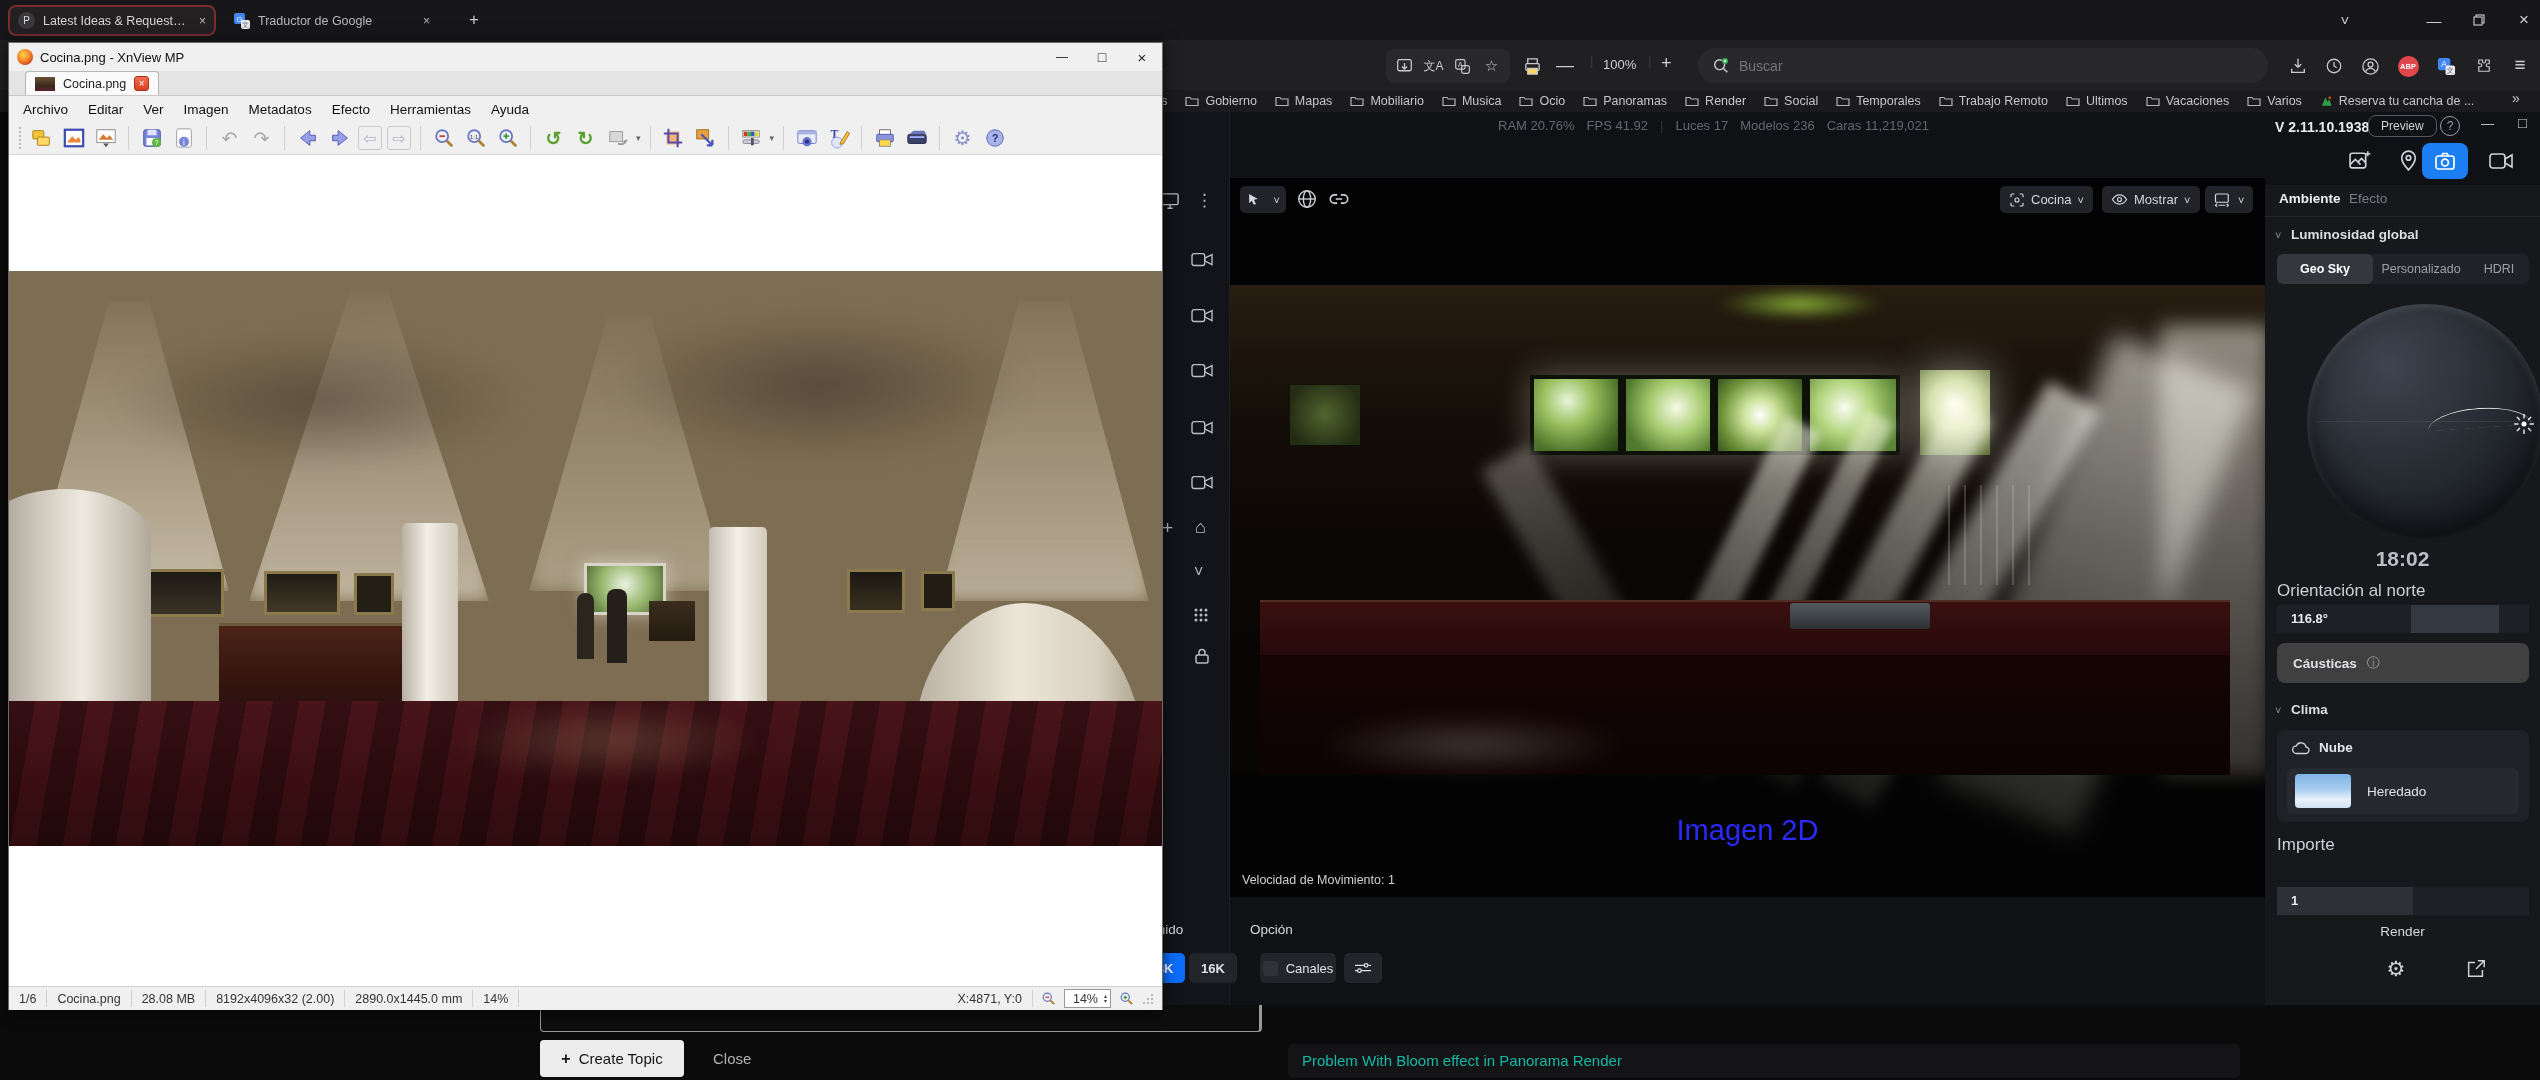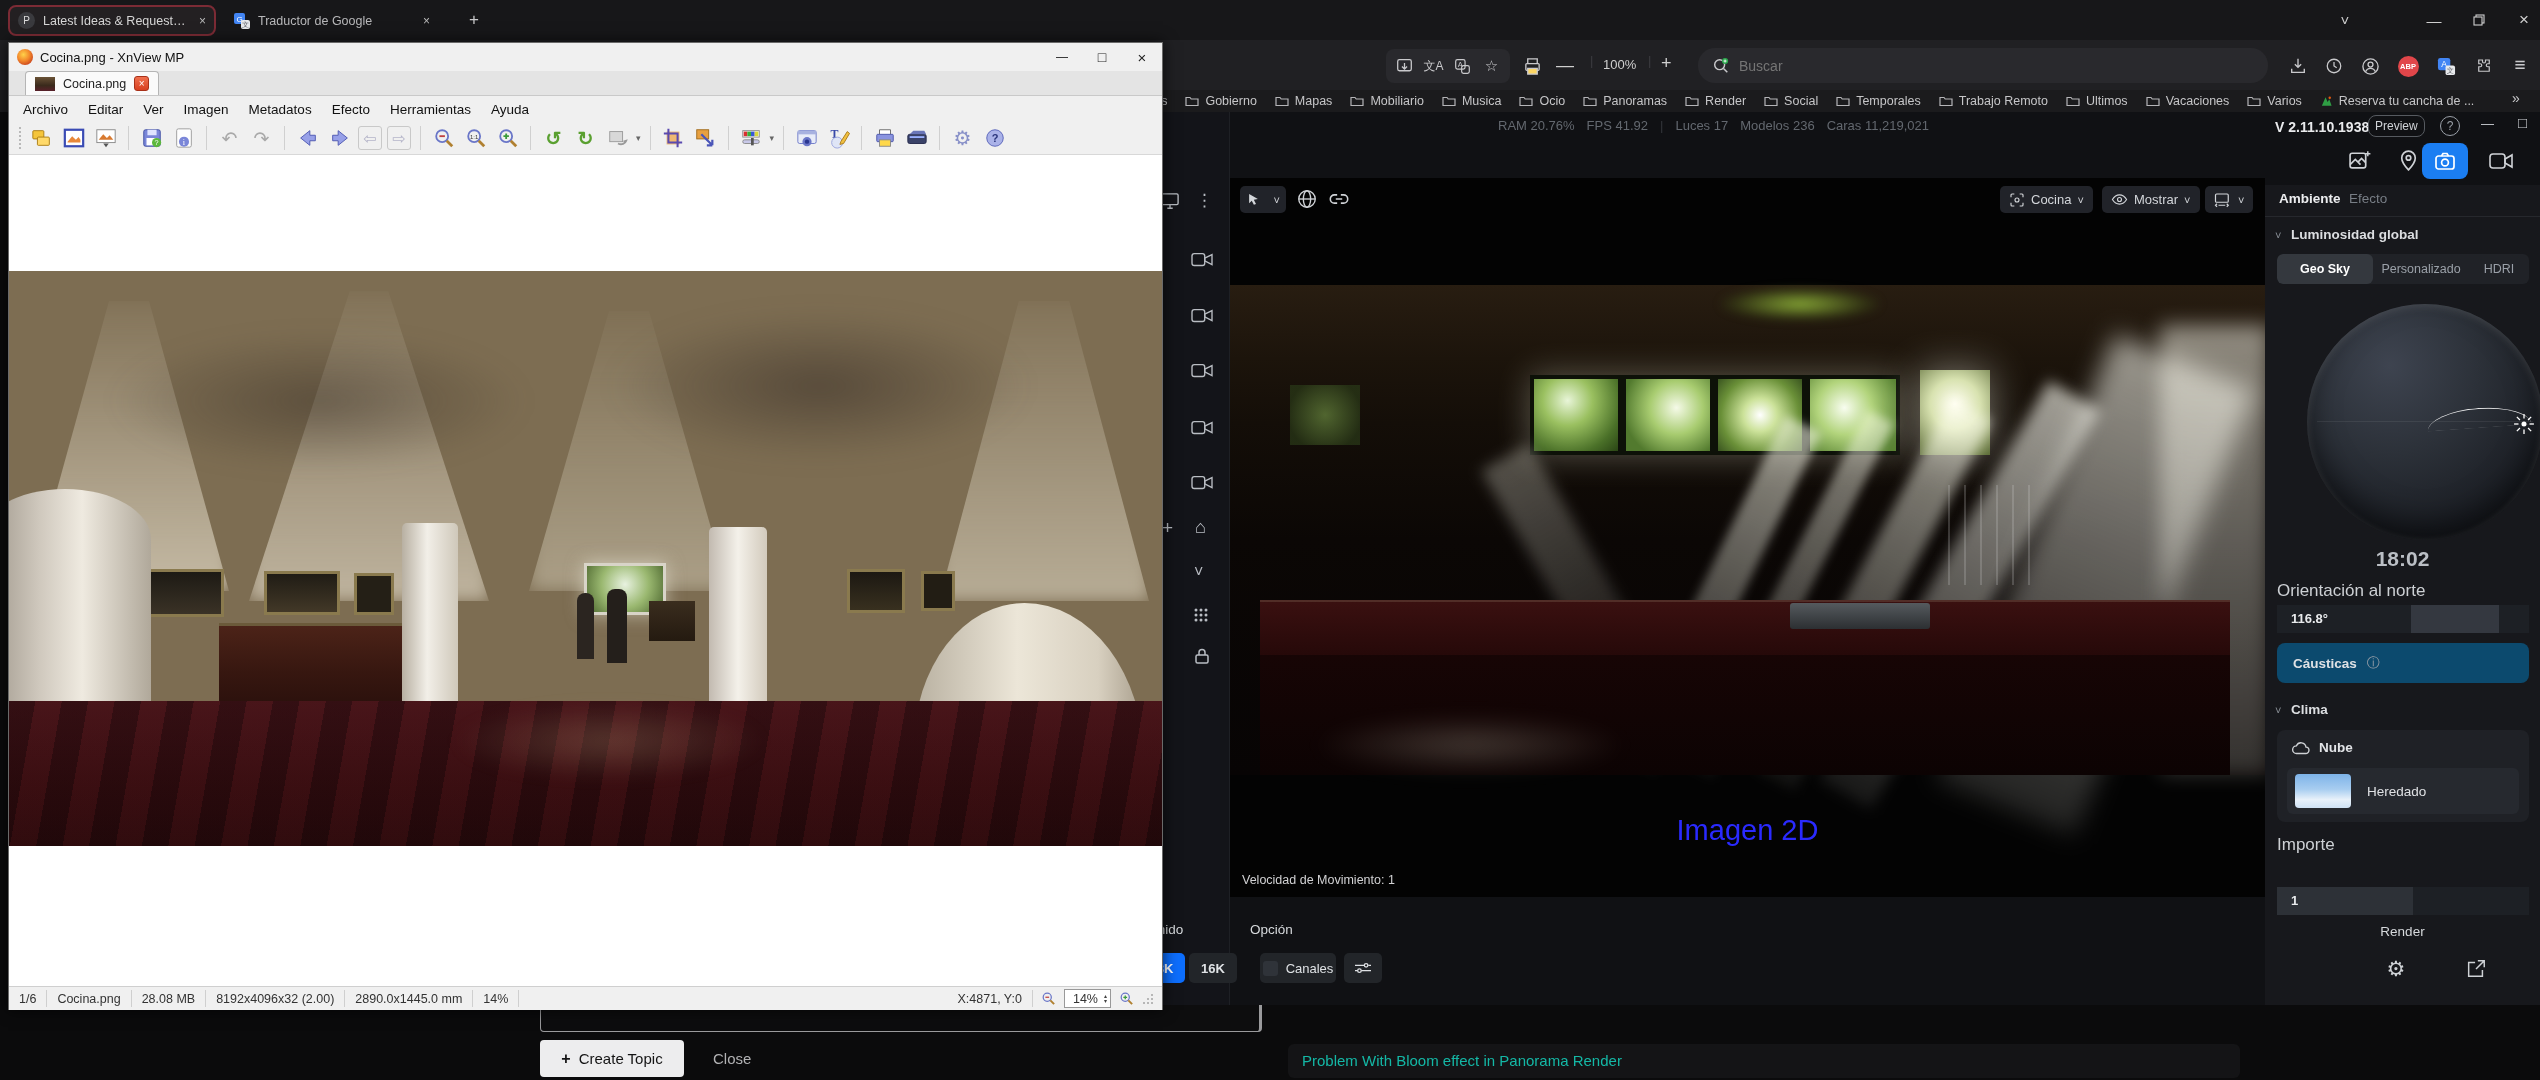--- a/index.html
+++ b/index.html
@@ -283,21 +283,21 @@
     <div class="a f" style="left:398px;top:6px;gap:12px">
       <span class="stat">RAM 20.76%</span>
       <span class="stat">FPS 41.92</span>
       <span class="stat" style="color:#33363b">|</span>
       <span class="stat">Luces 17</span>
       <span class="stat">Modelos 236</span>
       <span class="stat">Caras 11,219,021</span>
     </div>
 
     <span class="a" style="left:1175px;top:7px;color:#e9eaec;font-size:14px;font-weight:bold">V 2.11.10.1938</span>
-    <span class="a" style="left:1268px;top:3px;border:1px solid #565a60;border-radius:8px;padding:3px 6px;color:#cfd2d6;font-size:12px">Preview</span>
+    <span class="a" style="left:1268px;top:3px;border:1px solid #565a60;border-radius:8px;padding:3px 12px;color:#cfd2d6;font-size:12px">Preview</span>
     <span class="a" style="left:1340px;top:4px;width:20px;height:20px;border:1.3px solid #9aa0a8;border-radius:50%;color:#9aa0a8;font-size:12px;display:flex;align-items:center;justify-content:center">?</span>
     <span class="a" style="left:1381px;top:4px;color:#cfd2d6;font-size:13px">—</span>
     <span class="a" style="left:1418px;top:2px;color:#cfd2d6;font-size:15px">□</span>
 
     <span class="a sicon" style="left:1248px;top:36px">
         <svg width="25" height="25" viewBox="0 0 24 24" fill="none" stroke="#cfd2d6" stroke-width="1.6">
           <rect x="2" y="5" width="15" height="14" rx="2"></rect>
           <path d="M2 16l5-5 5 5M10 13l3-3 4 4"></path>
           <path d="M19 3v5M16.5 5.5h5" stroke-width="1.4"></path>
         </svg>
@@ -500,21 +500,21 @@
               <line x1="13.7" y1="6.3" x2="16.5" y2="3.5"></line>
             </g>
           </svg>
       </span>
       <div class="a" style="left:0;top:362px;width:275px;text-align:center;font-size:21px;font-weight:bold;color:#bbbfc5">18:02</div>
       <span class="a rp-label" style="left:12px;top:396px">Orientación al norte</span>
       <div class="a inprow" style="left:12px;top:420px;width:252px">
         <div class="a" style="left:134px;top:0;width:88px;height:28px;background:#343840"></div>
         <span class="a" style="left:14px;top:6px">116.8°</span>
       </div>
-      <div class="a card f" style="left:12px;top:458px;width:252px;height:40px;background:#0c4a6e;gap:10px;padding-left:16px">
+      <div class="a card f" style="left:12px;top:458px;width:252px;height:40px;background:#404040;gap:10px;padding-left:16px">
         <span style="font-size:13.5px;font-weight:bold;color:#dfe1e4">Cáusticas</span>
         <span style="color:#9aa0a8;font-size:13px">ⓘ</span>
       </div>
       <span class="a" style="left:10px;top:519px;color:#8a9098;font-size:11px">˅</span>
       <span class="a" style="left:26px;top:517px;font-size:13.5px;font-weight:bold;color:#dcdee1">Clima</span>
       <div class="a card" style="left:12px;top:545px;width:252px;height:92px">
         <span class="a sicon" style="left:14px;top:10px">
             <svg width="20" height="16" viewBox="0 0 22 16" fill="none" stroke="#cfd2d6" stroke-width="1.5">
               <path d="M6 14h10a3.5 3.5 0 0 0 .5-7A5.5 5.5 0 0 0 6 5.6 3.8 3.8 0 0 0 6 14z"></path>
             </svg>

